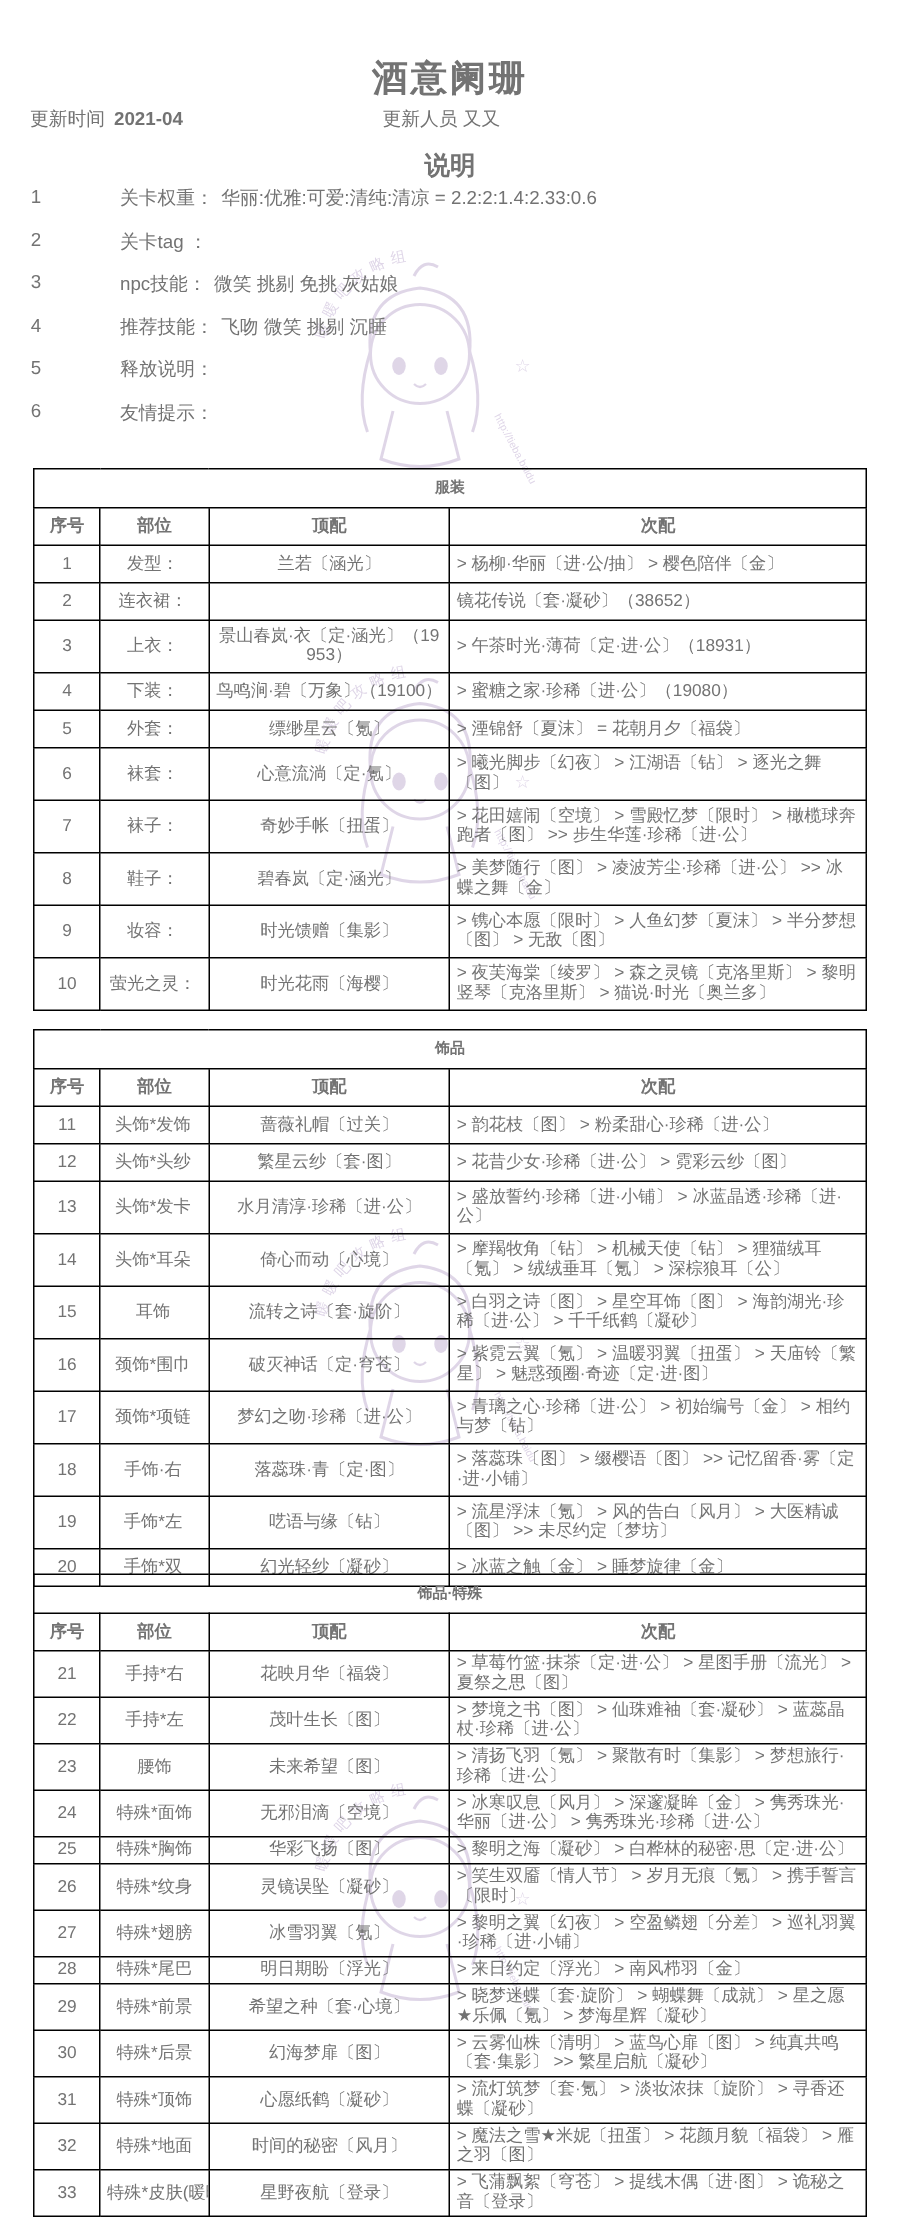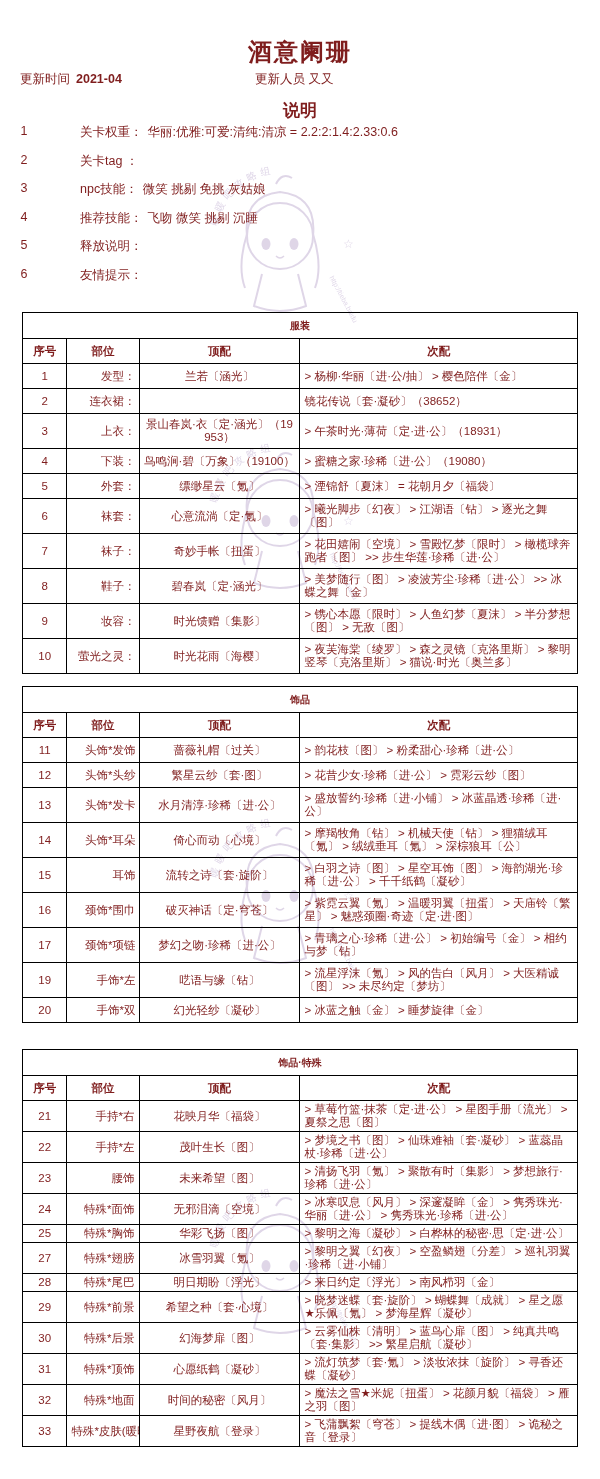--- a/index.html
+++ b/index.html
@@ -1,18 +1,18 @@
 <!DOCTYPE html>
 <html><head>
 <meta charset="utf-8">
 <style>
   html,body{margin:0;padding:0;background:#ffffff;}
   .page{
     position:relative;width:600px;height:1479px;background:#fff;overflow:hidden;
-    font-family:"Liberation Sans","DejaVu Sans",sans-serif;color:#7f1d1d;
+    font-family:"Liberation Sans","DejaVu Sans",sans-serif;color:#737373;
   }
   
   .doc-title{position:absolute;top:36px;left:0;width:100%;text-align:center;
     font-size:24px;font-weight:bold;letter-spacing:2px;}
   .meta-time{position:absolute;top:71px;left:20px;font-size:12.5px;}
   .meta-time b{margin-left:6px;}
   .meta-updater{position:absolute;top:71px;left:255px;font-size:12.5px;}
   .notes-title{position:absolute;top:99px;left:0;width:100%;text-align:center;
     font-size:17px;font-weight:bold;}
   
@@ -23,21 +23,21 @@
   .note-content{margin-left:5px;white-space:nowrap;}
   
   table.sheet{position:absolute;left:22px;width:556px;border-collapse:collapse;
     table-layout:fixed;background:transparent;z-index:1;}
   table.sheet,.sheet td{border:1.5px solid #000;}
   .sheet td{font-size:11.5px;line-height:13px;padding:4px 4px;vertical-align:middle;
     word-break:break-all;background:transparent;}
   .sheet td.t-title{font-size:10px;font-weight:bold;text-align:center;padding:6px 4px;}
   .sheet td.t-head{font-weight:bold;text-align:center;padding:5px 4px;height:14px;}
   .sheet td.c-no{text-align:center;height:16px;}
-  .sheet td.c-part{text-align:right;white-space:nowrap;overflow:hidden;padding-right:3px;padding-left:1px;}
+  .sheet td.c-part{text-align:center;white-space:nowrap;overflow:hidden;padding-right:3px;padding-left:1px;}
   .sheet td.c-part.left{text-align:left;}
   .sheet td.c-top{text-align:center;}
   .sheet td.c-alt{text-align:left;}
   table.sheet.tight td{padding:2px 4px;line-height:13px;}
   table.sheet.tight td.c-no{height:auto;text-align:center;}
   table.sheet.tight td.t-title{padding:6px 4px;}
   table.sheet.tight td.t-head{padding:5px 4px;}
   
   .watermark{position:absolute;left:195px;width:170px;height:185px;opacity:.45;
     z-index:0;pointer-events:none;}
@@ -224,20 +224,26 @@
             <td class="c-top">破灭神话〔定·穹苍〕</td>
             <td class="c-alt">&gt; 紫霓云翼〔氪〕 &gt; 温暖羽翼〔扭蛋〕 &gt; 天庙铃〔繁星〕 &gt; 魅惑颈圈·奇迹〔定·进·图〕</td>
           </tr>
           <tr>
             <td class="c-no">17</td>
             <td class="c-part">颈饰*项链</td>
             <td class="c-top">梦幻之吻·珍稀〔进·公〕</td>
             <td class="c-alt">&gt; 青璃之心·珍稀〔进·公〕 &gt; 初始编号〔金〕 &gt; 相约与梦〔钻〕</td>
           </tr>
           <tr>
+            <td class="c-no">18</td>
+            <td class="c-part">手饰·右</td>
+            <td class="c-top">落蕊珠·青〔定·图〕</td>
+            <td class="c-alt">&gt; 落蕊珠〔图〕 &gt; 缀樱语〔图〕 &gt;&gt; 记忆留香·雾〔定·进·小铺〕</td>
+          </tr>
+          <tr>
             <td class="c-no">19</td>
             <td class="c-part">手饰*左</td>
             <td class="c-top">呓语与缘〔钻〕</td>
             <td class="c-alt">&gt; 流星浮沫〔氪〕 &gt; 风的告白〔风月〕 &gt; 大医精诚〔图〕 &gt;&gt; 未尽约定〔梦坊〕</td>
           </tr>
           <tr>
             <td class="c-no">20</td>
             <td class="c-part">手饰*双</td>
             <td class="c-top">幻光轻纱〔凝砂〕</td>
             <td class="c-alt">&gt; 冰蓝之触〔金〕 &gt; 睡梦旋律〔金〕</td>
@@ -283,20 +289,26 @@
             <td class="c-no">24</td>
             <td class="c-part">特殊*面饰</td>
             <td class="c-top">无邪泪滴〔空境〕</td>
             <td class="c-alt">&gt; 冰寒叹息〔风月〕 &gt; 深邃凝眸〔金〕 &gt; 隽秀珠光·华丽〔进·公〕 &gt; 隽秀珠光·珍稀〔进·公〕</td>
           </tr>
           <tr>
             <td class="c-no">25</td>
             <td class="c-part">特殊*胸饰</td>
             <td class="c-top">华彩飞扬〔图〕</td>
             <td class="c-alt">&gt; 黎明之海〔凝砂〕 &gt; 白桦林的秘密·思〔定·进·公〕</td>
+          </tr>
+          <tr>
+            <td class="c-no">26</td>
+            <td class="c-part">特殊*纹身</td>
+            <td class="c-top">灵镜误坠〔凝砂〕</td>
+            <td class="c-alt">&gt; 笑生双靥〔情人节〕 &gt; 岁月无痕〔氪〕 &gt; 携手誓言〔限时〕</td>
           </tr>
           <tr>
             <td class="c-no">27</td>
             <td class="c-part">特殊*翅膀</td>
             <td class="c-top">冰雪羽翼〔氪〕</td>
             <td class="c-alt">&gt; 黎明之翼〔幻夜〕 &gt; 空盈鳞翅〔分差〕 &gt; 巡礼羽翼·珍稀〔进·小铺〕</td>
           </tr>
           <tr>
             <td class="c-no">28</td>
             <td class="c-part">特殊*尾巴</td>

